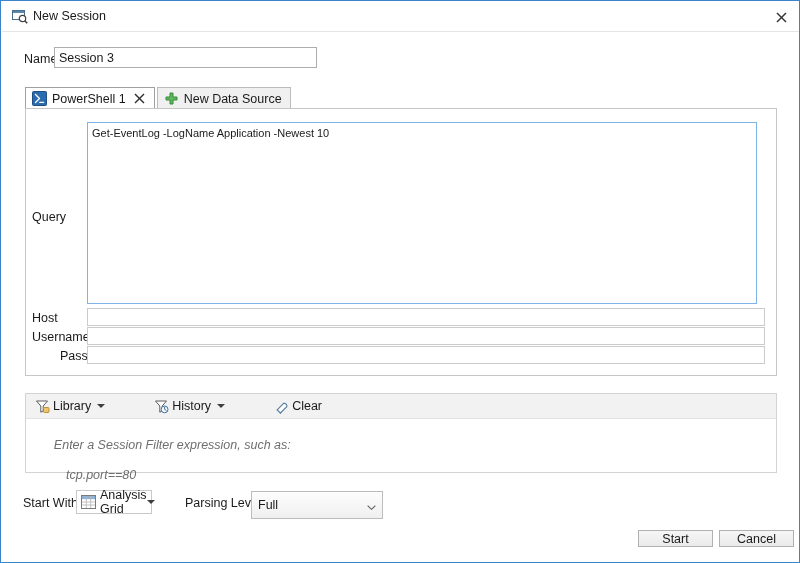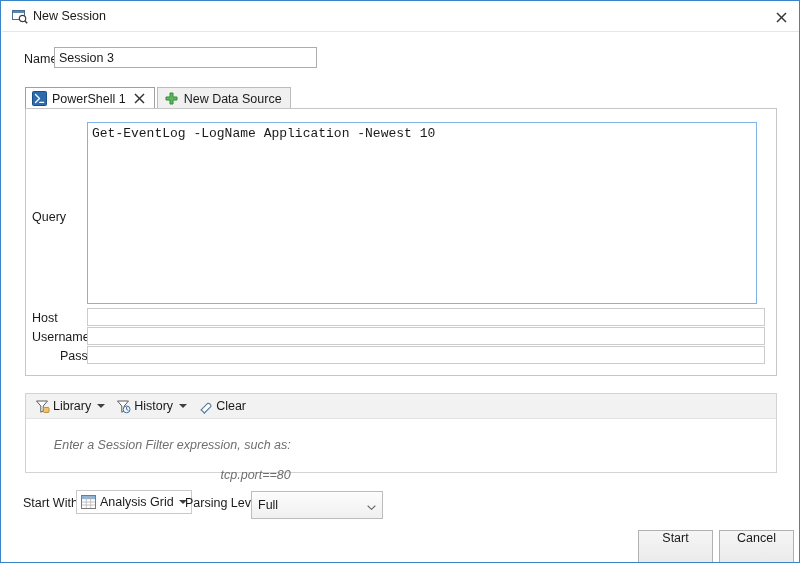--- a/index.html
+++ b/index.html
@@ -108,22 +108,22 @@
     font-size: 12.5px; color: #1a1a1a;
   }
   #query-input {
     position: absolute;
     left: 86px; top: 121px;
     width: 670px; height: 182px;
     border: 1px solid #7eb4ea;
     background: #ffffff;
     padding: 3px 4px;
     resize: none;
-    font-family: Liberation Mono, monospace;
-    font-size: 13px;
+    font-family: Liberation Sans, sans-serif;
+    font-size: 11px;
     color: #1a1a1a;
     line-height: 15px;
     outline: none;
     overflow: hidden;
   }
   .field-label {
     position: absolute;
     font-size: 12.5px; color: #1a1a1a;
   }
   .field-input {
@@ -152,20 +152,21 @@
     border: 1px solid #d3d3d3;
     background: #ffffff;
   }
   #filter-toolbar {
     position: absolute; left: 0; top: 0;
     width: 750px; height: 25px;
     background: #f2f2f2;
     border-bottom: 1px solid #e2e2e2;
     display: flex; align-items: center;
     padding-left: 5px;
+    gap: 38px;
   }
   .tb-button {
     display: flex; align-items: center;
     height: 21px;
     padding: 0 4px;
     margin-right: 3px;
     font-size: 12.5px;
     color: #1a1a1a;
     white-space: nowrap;
     cursor: default;
@@ -178,32 +179,31 @@
     border-right: 4px solid transparent;
     border-top: 4px solid #3f3f3f;
   }
   #filter-hint {
     position: absolute; left: 7px; top: 29px;
     font-style: italic;
     font-size: 12.5px;
     color: #6e6e6e;
     line-height: 15px;
     white-space: pre;
-    text-align: right;
   }
   .hint-indent { padding-left: 33px; display: block; }
 
   
   #startwith-label {
     position: absolute; left: 22px; top: 495px;
     font-size: 12.5px; color: #1a1a1a;
   }
   #startwith-button {
     position: absolute; left: 75px; top: 489px;
-    width: 116px; height: 24px;
+    width: 76px; height: 24px;
     background: #ffffff;
     border: 1px solid #c9c9c9;
     display: flex; align-items: center;
     padding: 0 4px;
     font-size: 12.5px; color: #1a1a1a;
     cursor: default;
   }
   #grid-icon { width: 15px; height: 14px; margin-right: 4px; flex: 0 0 auto; }
   #startwith-caret {
     margin-left: auto;
@@ -227,24 +227,24 @@
     cursor: default;
   }
   #parsing-chevron {
     margin-left: auto;
     width: 9px; height: 9px;
   }
 
   
   .dlg-button {
     position: absolute;
-    width: 75px; height: 33px;
+    width: 75px; height: 17px;
     background: linear-gradient(to bottom, #f5f5f5 0%, #ebebeb 100%);
     border: 1px solid #b1b1b1;
-    display: flex; align-items: flex-start; justify-content: center;
+    display: flex; align-items: center; justify-content: center;
     font-size: 12.5px; color: #1a1a1a;
     cursor: default;
   }
   #start-button  { left: 637px; top: 529px; }
   #cancel-button { left: 718px; top: 529px; }
 </style>
 </head>
 <body>
 
 <div id="dialog">

